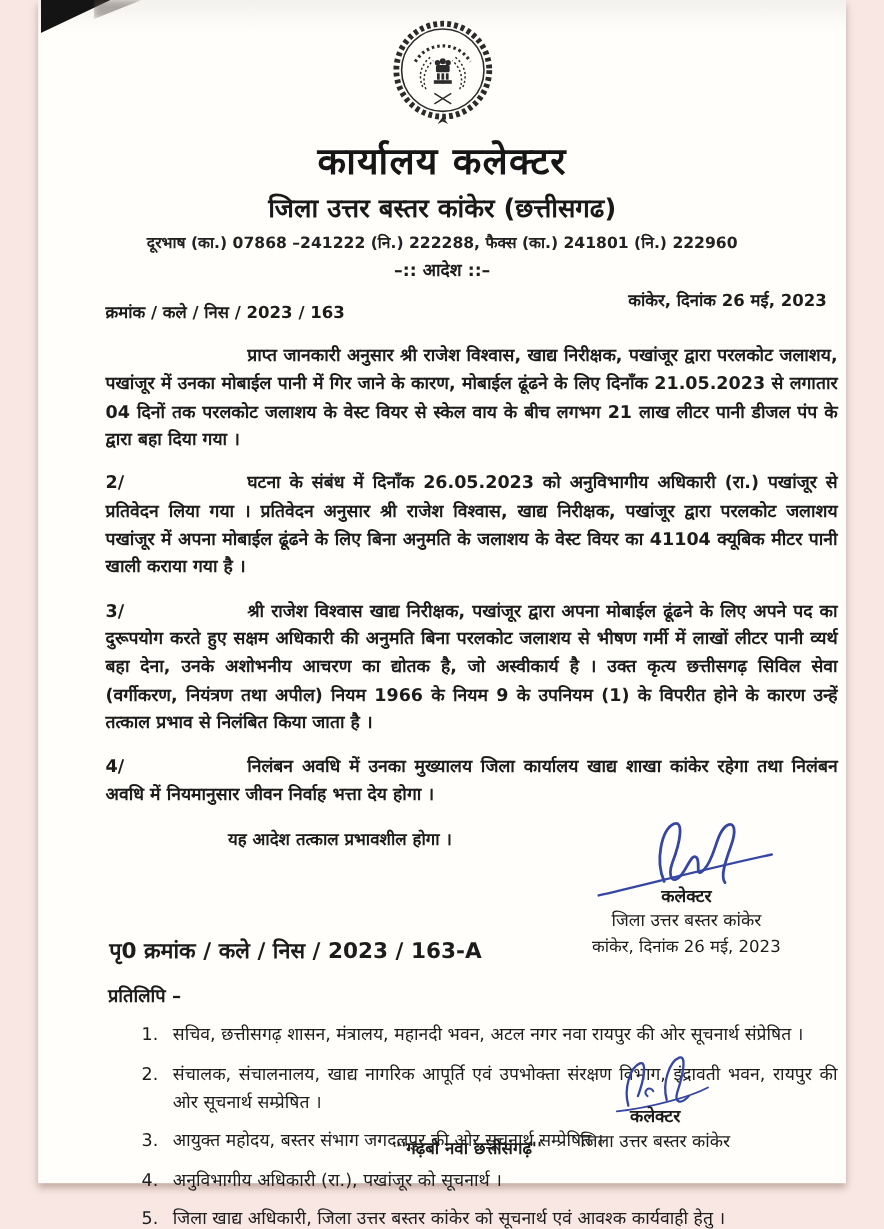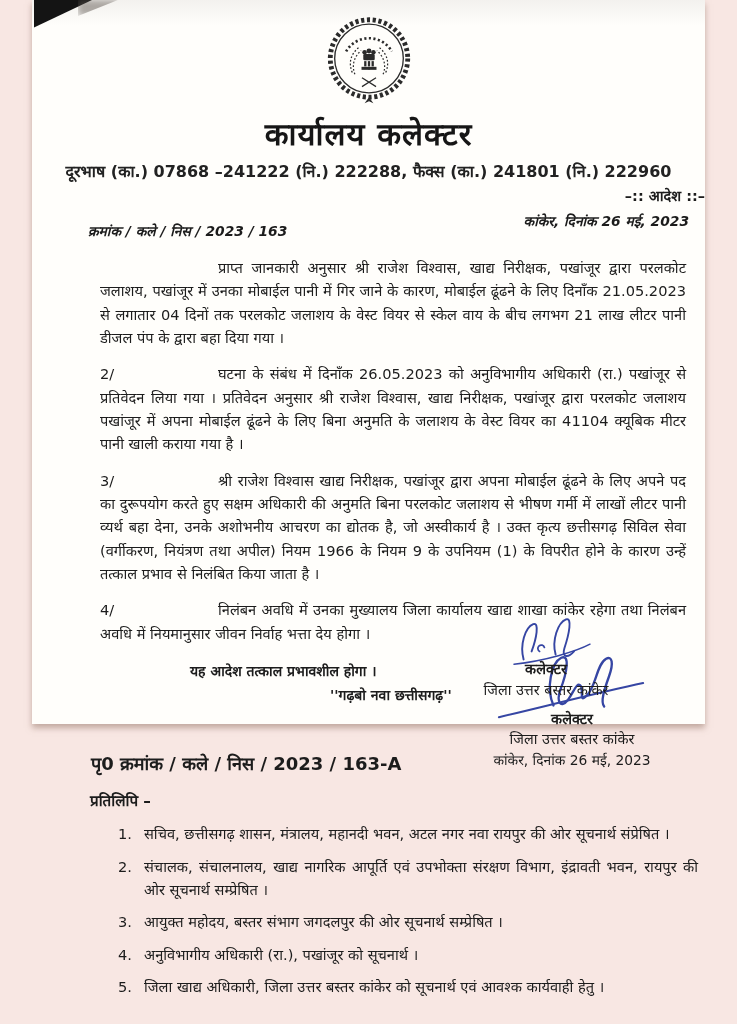--- a/index.html
+++ b/index.html
@@ -3,43 +3,43 @@
 <meta charset="utf-8">
 <style>
   html,body{margin:0;padding:0;}
   body{
     width:737px;height:1024px;position:relative;overflow:hidden;
     background:#f8e7e3;
     font-family:"DejaVu Sans",sans-serif;
     color:#1c1c1c;
   }
   .paper{
-    position:absolute;left:32px;top:0;width:673px;height:724px;
+    position:absolute;left:32px;top:0;width:673px;height:986px;
     background:linear-gradient(#f3f1ee,#fffefb 26px);
     box-shadow:0 4px 6px rgba(150,118,106,.55);
   }
   .corner-dark{
     position:absolute;top:0;left:2px;width:58px;height:30px;
     background:#141414;clip-path:polygon(0 0,100% 0,0 92%);
     filter:blur(.6px);
   }
   .corner-smudge{
     position:absolute;top:0;left:46px;width:40px;height:16px;
     background:rgba(95,88,82,.5);clip-path:polygon(0 0,100% 0,0 100%);
     filter:blur(3px);
   }
   .emblem{display:block;margin:14px auto 0;width:88px;height:96px;}
   .title{margin:2px 0 0;text-align:center;font-size:31px;font-weight:bold;letter-spacing:1px;color:#161616;}
   .subtitle{margin:4px 0 0;text-align:center;font-size:21.5px;font-weight:bold;color:#191919;}
-  .contact{margin:6px 0 0;text-align:center;font-size:16px;font-weight:bold;color:#222;}
-  .order-heading{margin:3px 0 0;text-align:right;font-size:14.5px;font-weight:bold;}
-  .ref-row{display:flex;justify-content:space-between;align-items:flex-start;margin:6px 16px 0 56px;font-size:13.8px;font-weight:bold;font-style:italic;}
+  .contact{margin:6px 0 0;text-align:center;font-size:13px;font-weight:bold;color:#222;}
+  .order-heading{margin:3px 0 0;text-align:center;font-size:14.5px;font-weight:bold;}
+  .ref-row{display:flex;justify-content:space-between;align-items:flex-start;margin:6px 16px 0 56px;font-size:13.8px;font-weight:bold;}
   .ref{padding-top:10px;}
   .content{margin:16px 6px 0 56px;width:610px;font-size:14.6px;line-height:1.6;text-align:justify;}
-  .para{margin:0 12px 13px;position:relative;text-indent:118px;}
+  .para{margin:0 0 13px;position:relative;text-indent:118px;font-weight:bold;}
   .pnum{position:absolute;left:0;top:0;text-indent:0;}
   .effective{margin:15px 0 0 102px;font-weight:bold;font-size:14px;text-indent:0;}
   .sign-block{width:252px;margin:-36px 0 0 auto;text-align:center;font-size:14.4px;line-height:1.45;position:relative;}
   .sig1{width:170px;height:78px;display:block;margin:0 auto -16px;}
   .sign-name,.sign-desig{font-weight:bold;}
   .sign-date{font-size:13.8px;}
   .endorse-ref{margin:-20px 0 0 3px;font-size:18px;font-weight:bold;}
   .copy-label{margin:10px 0 0 2px;font-size:15.2px;font-weight:bold;}
   .copy-list{margin:9px 0 0 30px;padding:0;list-style:none;}
   .copy-list li{display:flex;margin-bottom:9px;text-indent:0;}
@@ -74,20 +74,21 @@
     <rect x="44.5" y="51" width="2.6" height="6" fill="#2b2b2b"></rect>
     <rect x="48.7" y="51" width="2.6" height="6" fill="#2b2b2b"></rect>
     <rect x="52.9" y="51" width="2.6" height="6" fill="#2b2b2b"></rect>
     <rect x="41.5" y="57.5" width="17" height="3.4" fill="#2b2b2b"></rect>
     <circle class="seal" cx="50" cy="59.2" r="1.2" stroke-width=".8" fill="#fffefb"></circle>
     <path class="seal" d="M42,70 L58,80 M58,70 L42,80" stroke-width="1.4"></path>
     <path d="M50,92 l-5,7 l5,-2.4 l5,2.4 z" fill="#2b2b2b"></path>
   </svg>
 
   <h1 class="title">कार्यालय कलेक्टर</h1>
+  <h2 class="subtitle">जिला उत्तर बस्तर कांकेर (छत्तीसगढ)</h2>
   <div class="contact">दूरभाष (का.) 07868 –241222 (नि.) 222288,  फैक्स (का.) 241801 (नि.) 222960</div>
   <div class="order-heading">–:: आदेश ::–</div>
 
   <div class="ref-row">
     <span class="ref">क्रमांक / कले / निस / 2023 / 163</span>
     <span class="date">कांकेर, दिनांक 26 मई, 2023</span>
   </div>
 
   <div class="content">
     <p class="para"><span>प्राप्त जानकारी अनुसार श्री राजेश विश्वास, खाद्य निरीक्षक, पखांजूर द्वारा परलकोट जलाशय, पखांजूर में उनका मोबाईल पानी में गिर जाने के कारण, मोबाईल ढूंढने के लिए दिनाँक 21.05.2023 से लगातार 04 दिनों तक परलकोट जलाशय के वेस्ट वियर से स्केल वाय के बीच लगभग 21 लाख लीटर पानी डीजल पंप के द्वारा बहा दिया गया ।</span></p>

